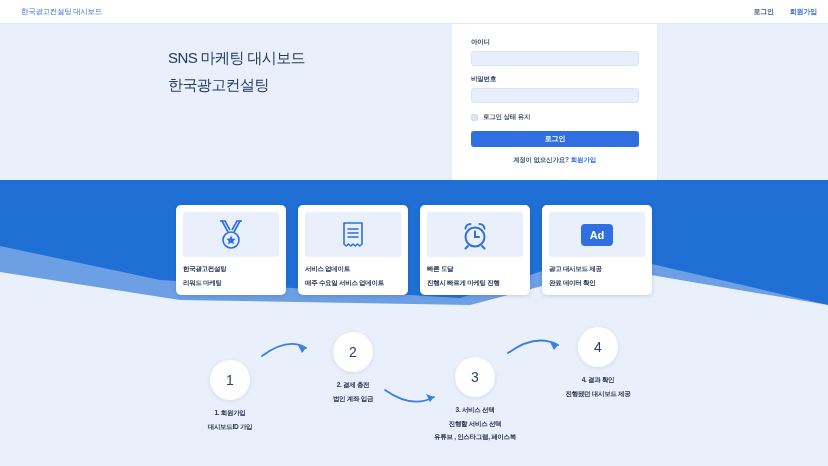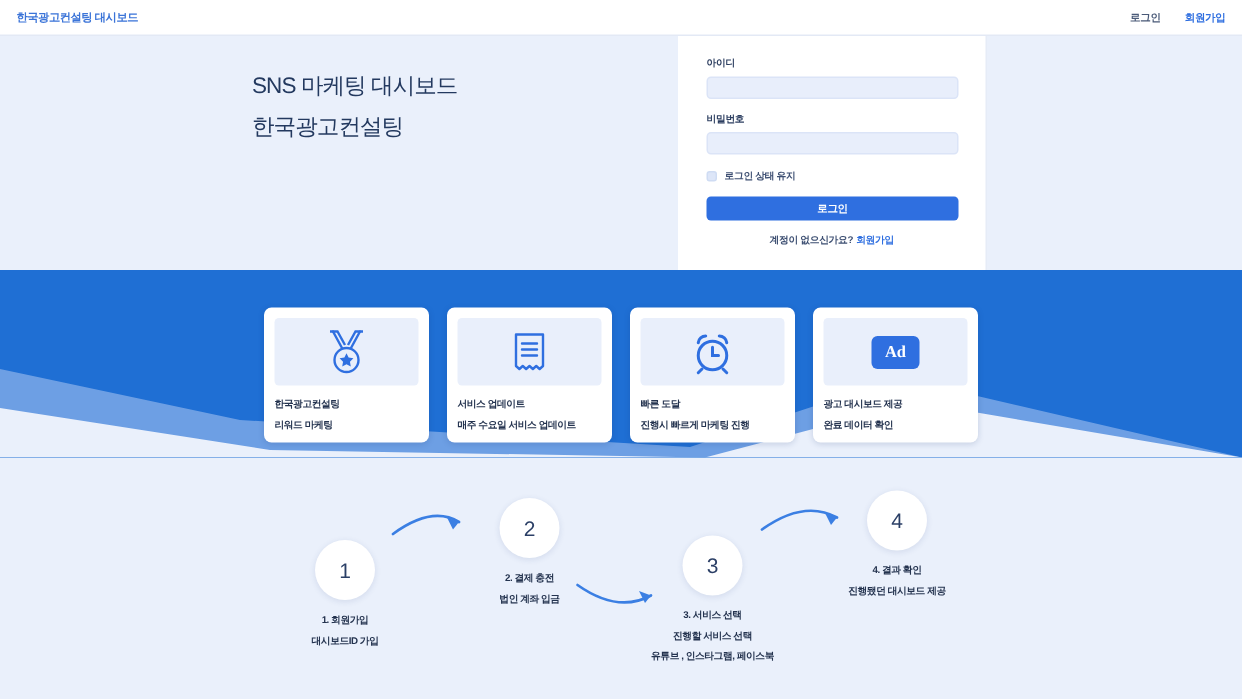--- a/index.html
+++ b/index.html
@@ -11,21 +11,21 @@
   }
   #app { position: relative; width: 828px; height: 466px; background: #eaf0fb; }
 
   
   .topbar {
     position: absolute; top: 0; left: 0; width: 828px; height: 24px;
     background: #ffffff; border-bottom: 1px solid #e3e9f5;
     display: flex; align-items: center; z-index: 40;
   }
   .brand {
-    margin-left: 11px; font-size: 7.5px; font-weight: bold;
+    margin-left: 21px; font-size: 7.5px; font-weight: normal;
     color: #3b74d8; letter-spacing: -0.3px; white-space: nowrap;
   }
   .topnav { margin-left: auto; margin-right: 11px; display: flex; gap: 16px; align-items: center; }
   .topnav a { font-size: 7px; color: #4a5a78; text-decoration: none; font-weight: bold; letter-spacing: -0.2px; }
   .topnav a.signup { color: #2f6fe0; }
 
   
   .hero {
     position: absolute; top: 24px; left: 0; width: 828px; height: 156px;
     background: #eaf0fb;
@@ -92,21 +92,21 @@
   .card-icon {
     width: 96px; height: 45px; background: #e9effb; border-radius: 3px;
     display: flex; align-items: center; justify-content: center;
   }
   .card-t1 { margin-top: 8px; font-size: 6.5px; font-weight: bold; color: #24334f; letter-spacing: -0.3px; }
   .card-t2 { margin-top: 5px; font-size: 6.5px; font-weight: bold; color: #24334f; letter-spacing: -0.3px; }
   .ad-badge {
     width: 32px; height: 22px; background: #2f6fe0; border-radius: 4px;
     color: #fff; font-size: 11px; font-weight: bold;
     display: flex; align-items: center; justify-content: center;
-    font-family: Liberation Serif, serif;
+    font-family: Liberation Sans, sans-serif;
     text-align: right;
   }
 
   
   .steps { position: absolute; top: 305px; left: 0; width: 828px; height: 161px; }
   .steps .arrows { position: absolute; inset: 0; }
   .step { position: absolute; width: 150px; text-align: center; }
   .circle {
     width: 40px; height: 40px; border-radius: 50%;
     background: #ffffff; box-shadow: 0 1px 4px rgba(30,60,120,.12);

